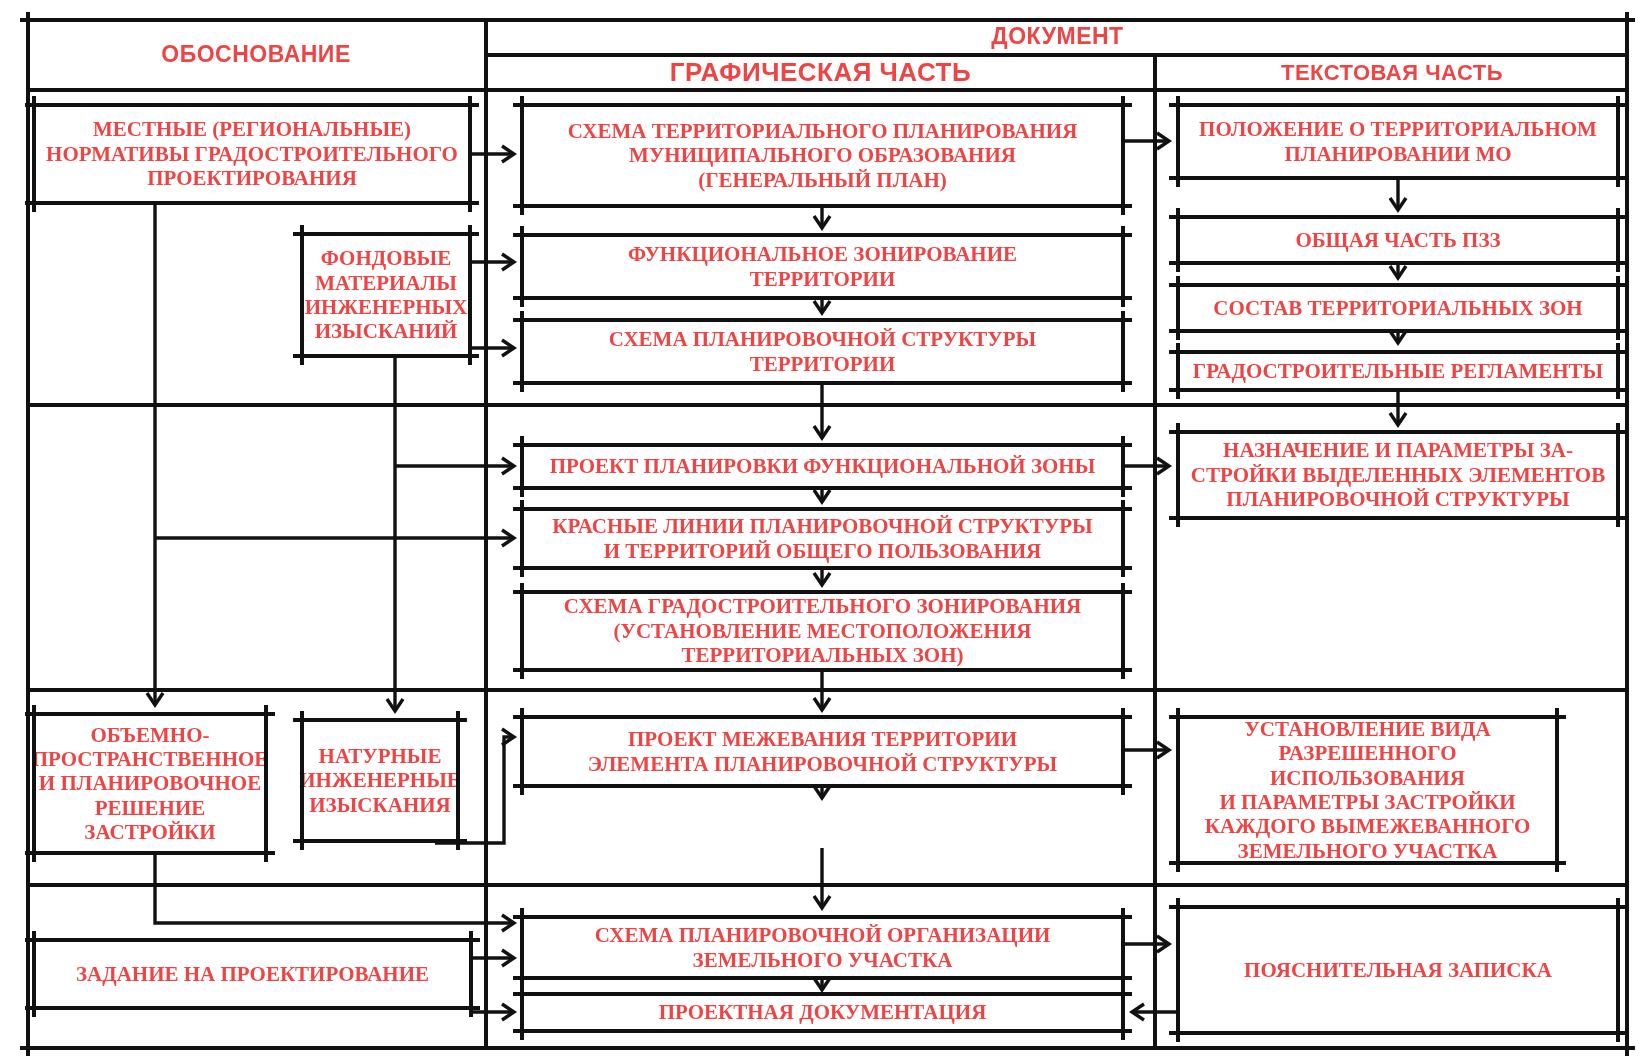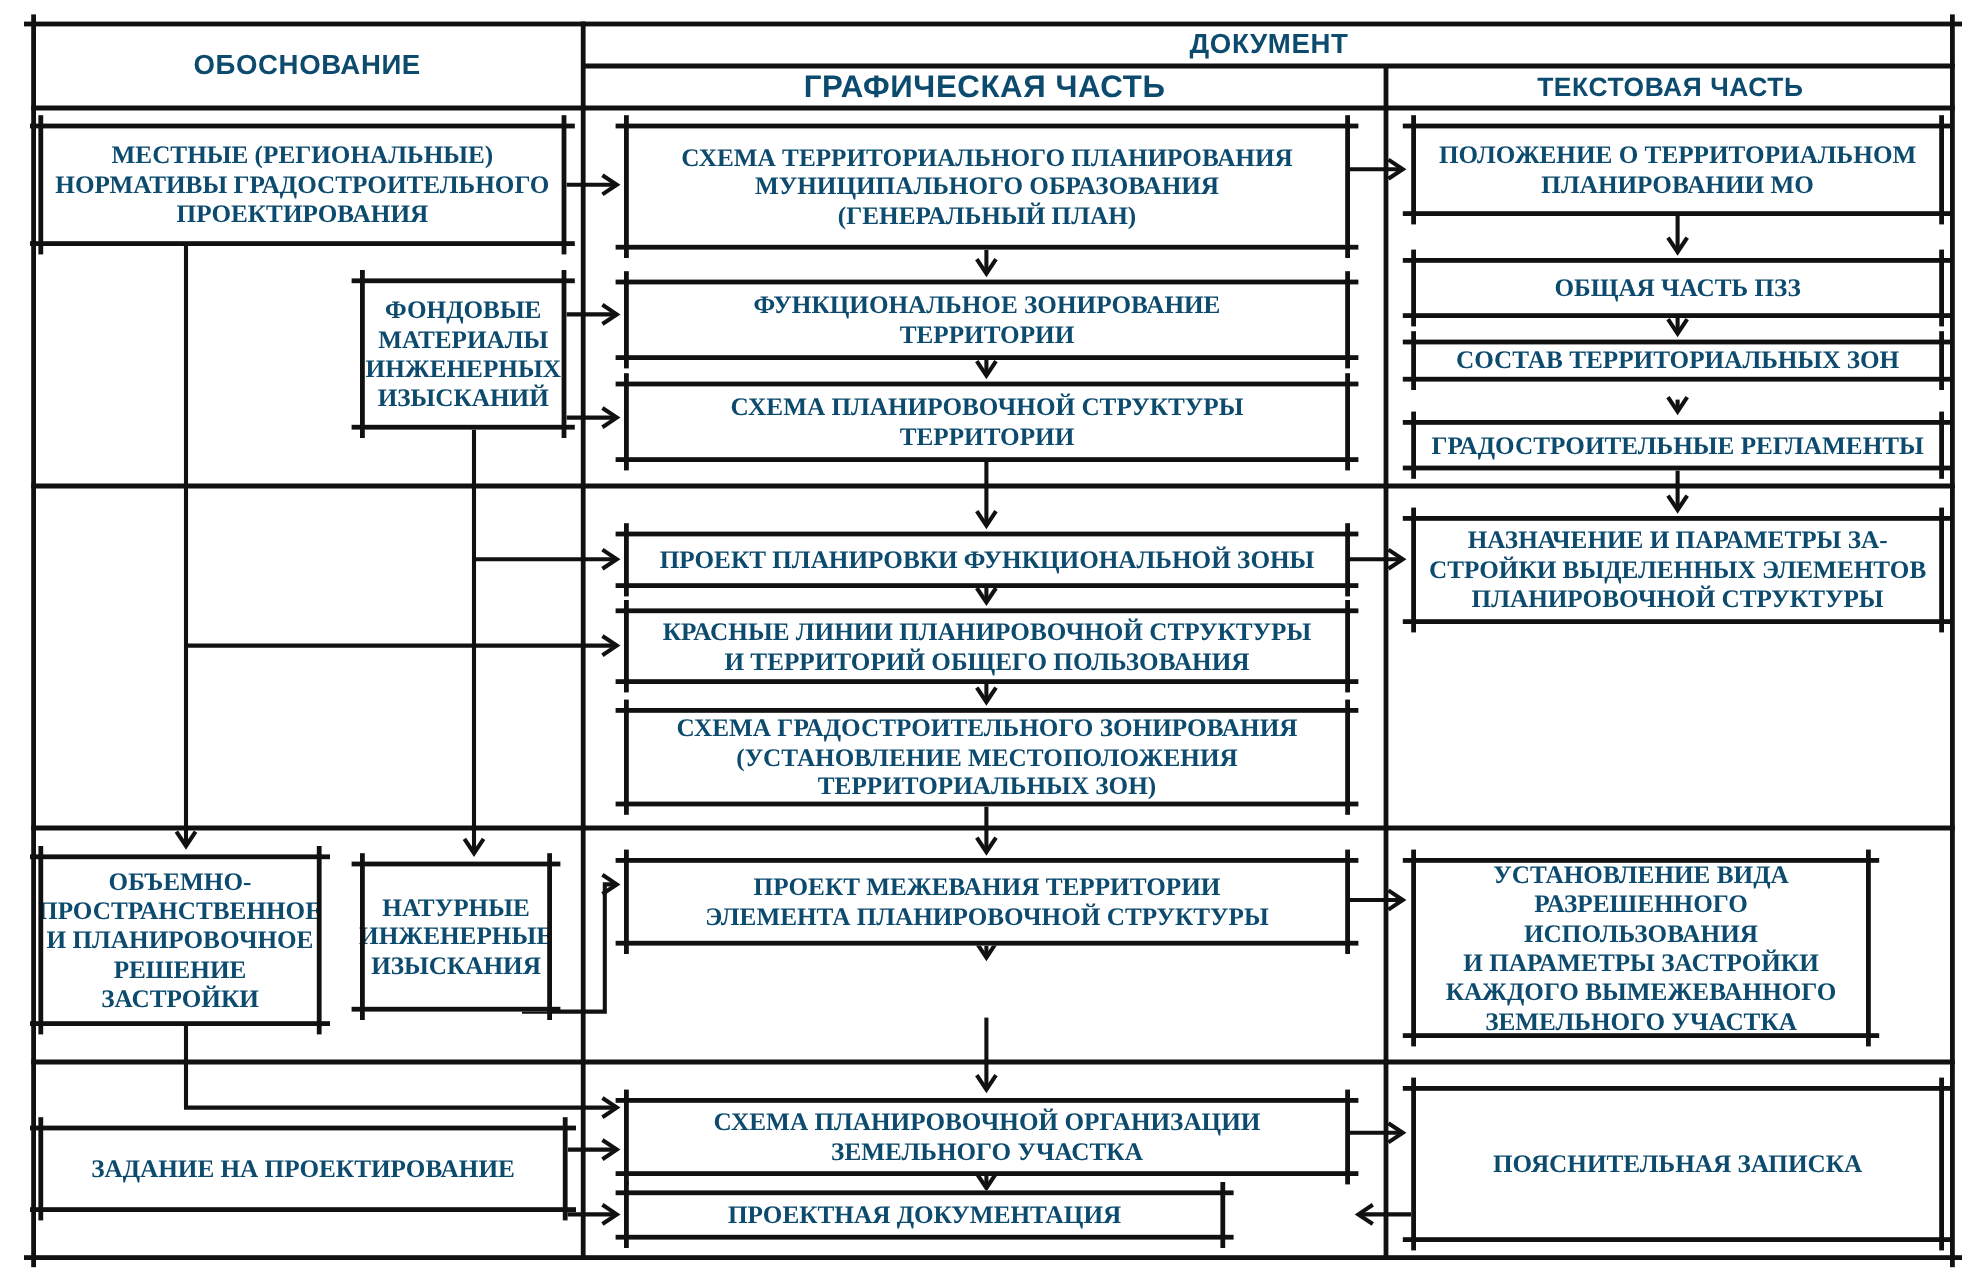--- a/index.html
+++ b/index.html
@@ -1,18 +1,18 @@
 <!DOCTYPE html>
 <html><head>
 <meta charset="utf-8">
 <style>
   html,body{margin:0;padding:0;background:#fff;}
   .diagram{
     position:relative;width:1641px;height:1062px;background:#ffffff;
-    font-family:"Liberation Sans","DejaVu Sans",sans-serif;color:#0c4a6e;
+    font-family:"Liberation Sans","DejaVu Sans",sans-serif;color:#ef4444;
     overflow:hidden;
   }
   svg.wires{position:absolute;left:0;top:0;z-index:1;}
   
   .box{
     position:absolute;z-index:2;background:#fff;
     display:flex;align-items:center;justify-content:center;
     text-align:center;font-weight:bold;font-size:21px;line-height:1.16;
     white-space:pre-line;padding:2px 8px;box-sizing:border-box;
     letter-spacing:0px;
@@ -138,26 +138,26 @@
   <div class="box" style="left:520px;top:443px;width:605px;height:47px">ПРОЕКТ ПЛАНИРОВКИ ФУНКЦИОНАЛЬНОЙ ЗОНЫ</div>
   <div class="box" style="left:520px;top:507px;width:605px;height:63px">КРАСНЫЕ ЛИНИИ ПЛАНИРОВОЧНОЙ СТРУКТУРЫ
 И ТЕРРИТОРИЙ ОБЩЕГО ПОЛЬЗОВАНИЯ</div>
   <div class="box" style="left:520px;top:590px;width:605px;height:82px">СХЕМА ГРАДОСТРОИТЕЛЬНОГО ЗОНИРОВАНИЯ
 (УСТАНОВЛЕНИЕ МЕСТОПОЛОЖЕНИЯ
 ТЕРРИТОРИАЛЬНЫХ ЗОН)</div>
   <div class="box" style="left:520px;top:715px;width:605px;height:73px">ПРОЕКТ МЕЖЕВАНИЯ ТЕРРИТОРИИ
 ЭЛЕМЕНТА ПЛАНИРОВОЧНОЙ СТРУКТУРЫ</div>
   <div class="box" style="left:520px;top:915px;width:605px;height:65px">СХЕМА ПЛАНИРОВОЧНОЙ ОРГАНИЗАЦИИ
 ЗЕМЕЛЬНОГО УЧАСТКА</div>
-  <div class="box" style="left:520px;top:992px;width:501px;height:41px">ПРОЕКТНАЯ ДОКУМЕНТАЦИЯ</div>
+  <div class="box" style="left:520px;top:992px;width:605px;height:41px">ПРОЕКТНАЯ ДОКУМЕНТАЦИЯ</div>
 
   <div class="box" style="left:1176px;top:103px;width:444px;height:77px">ПОЛОЖЕНИЕ О ТЕРРИТОРИАЛЬНОМ
 ПЛАНИРОВАНИИ МО</div>
   <div class="box" style="left:1176px;top:215px;width:444px;height:50px">ОБЩАЯ ЧАСТЬ ПЗЗ</div>
-  <div class="box" style="left:1176px;top:283px;width:444px;height:35px">СОСТАВ ТЕРРИТОРИАЛЬНЫХ ЗОН</div>
+  <div class="box" style="left:1176px;top:283px;width:444px;height:50px">СОСТАВ ТЕРРИТОРИАЛЬНЫХ ЗОН</div>
   <div class="box" style="left:1176px;top:350px;width:444px;height:42px">ГРАДОСТРОИТЕЛЬНЫЕ РЕГЛАМЕНТЫ</div>
   <div class="box" style="left:1176px;top:430px;width:444px;height:90px">НАЗНАЧЕНИЕ И ПАРАМЕТРЫ ЗА-
 СТРОЙКИ ВЫДЕЛЕННЫХ ЭЛЕМЕНТОВ
 ПЛАНИРОВОЧНОЙ СТРУКТУРЫ</div>
   <div class="box" style="left:1176px;top:715px;width:383px;height:150px">УСТАНОВЛЕНИЕ ВИДА
 РАЗРЕШЕННОГО ИСПОЛЬЗОВАНИЯ
 И ПАРАМЕТРЫ ЗАСТРОЙКИ
 КАЖДОГО ВЫМЕЖЕВАННОГО
 ЗЕМЕЛЬНОГО УЧАСТКА</div>
   <div class="box" style="left:1176px;top:905px;width:444px;height:130px">ПОЯСНИТЕЛЬНАЯ ЗАПИСКА</div>

